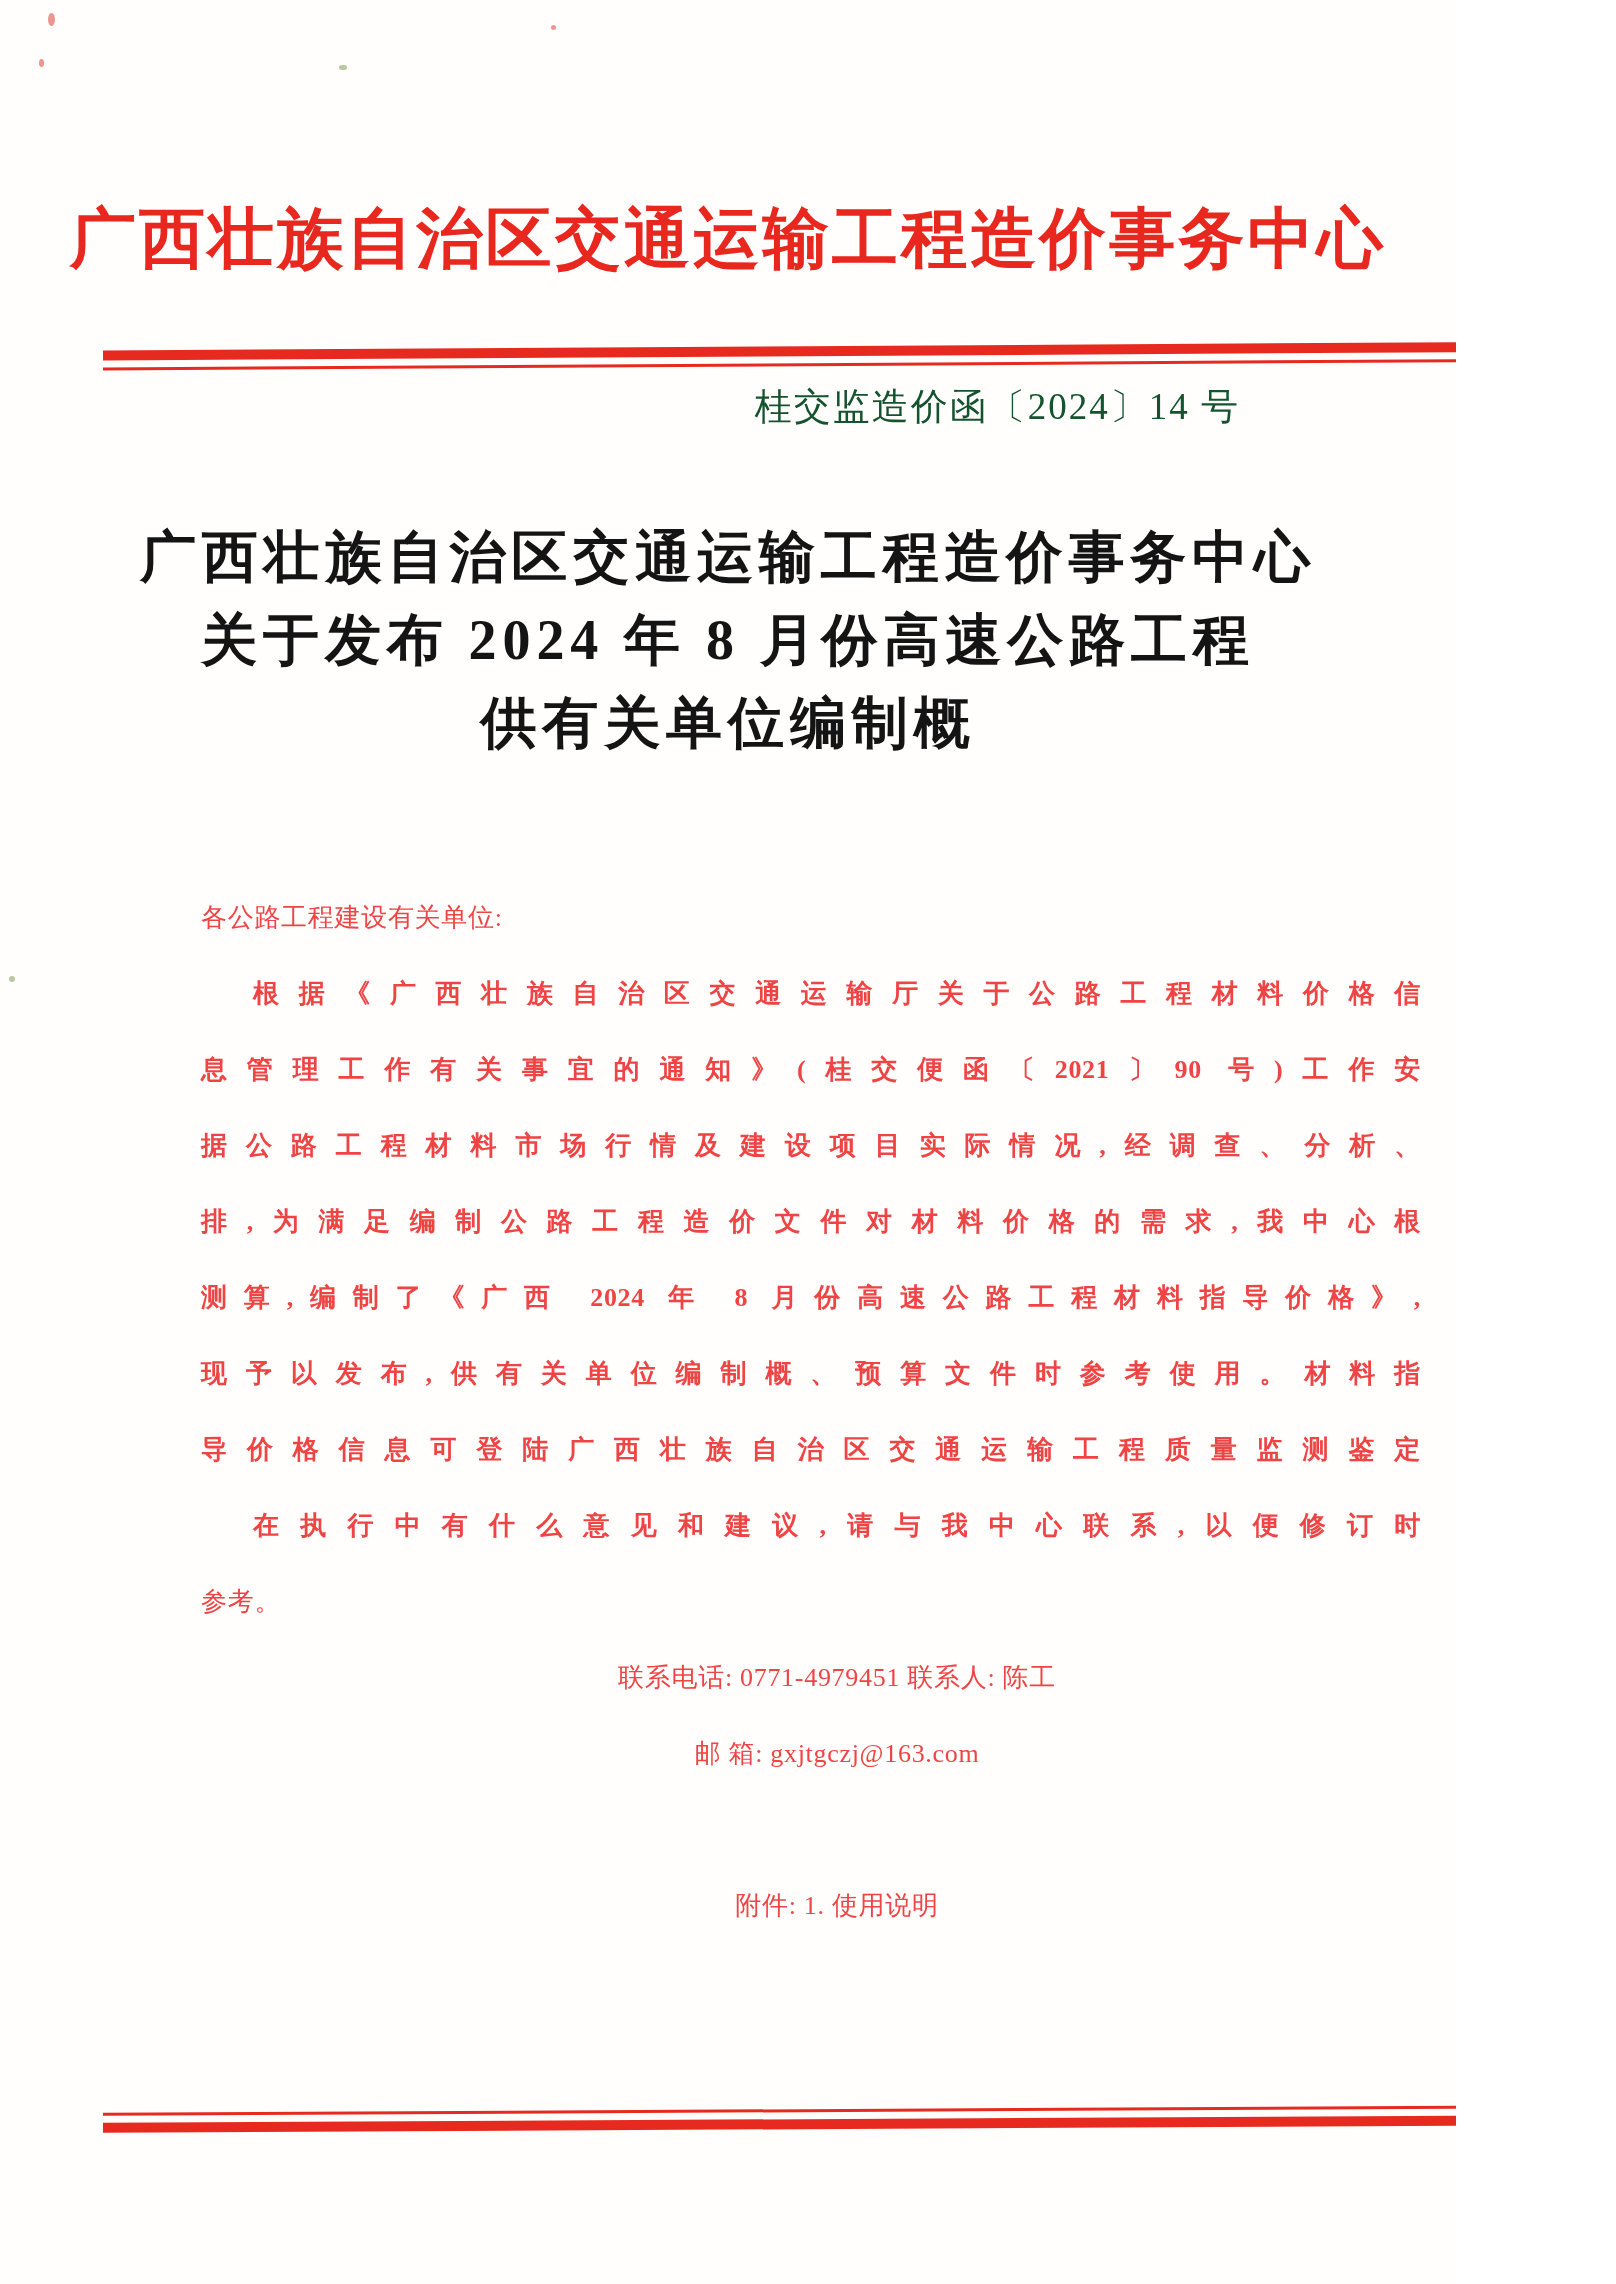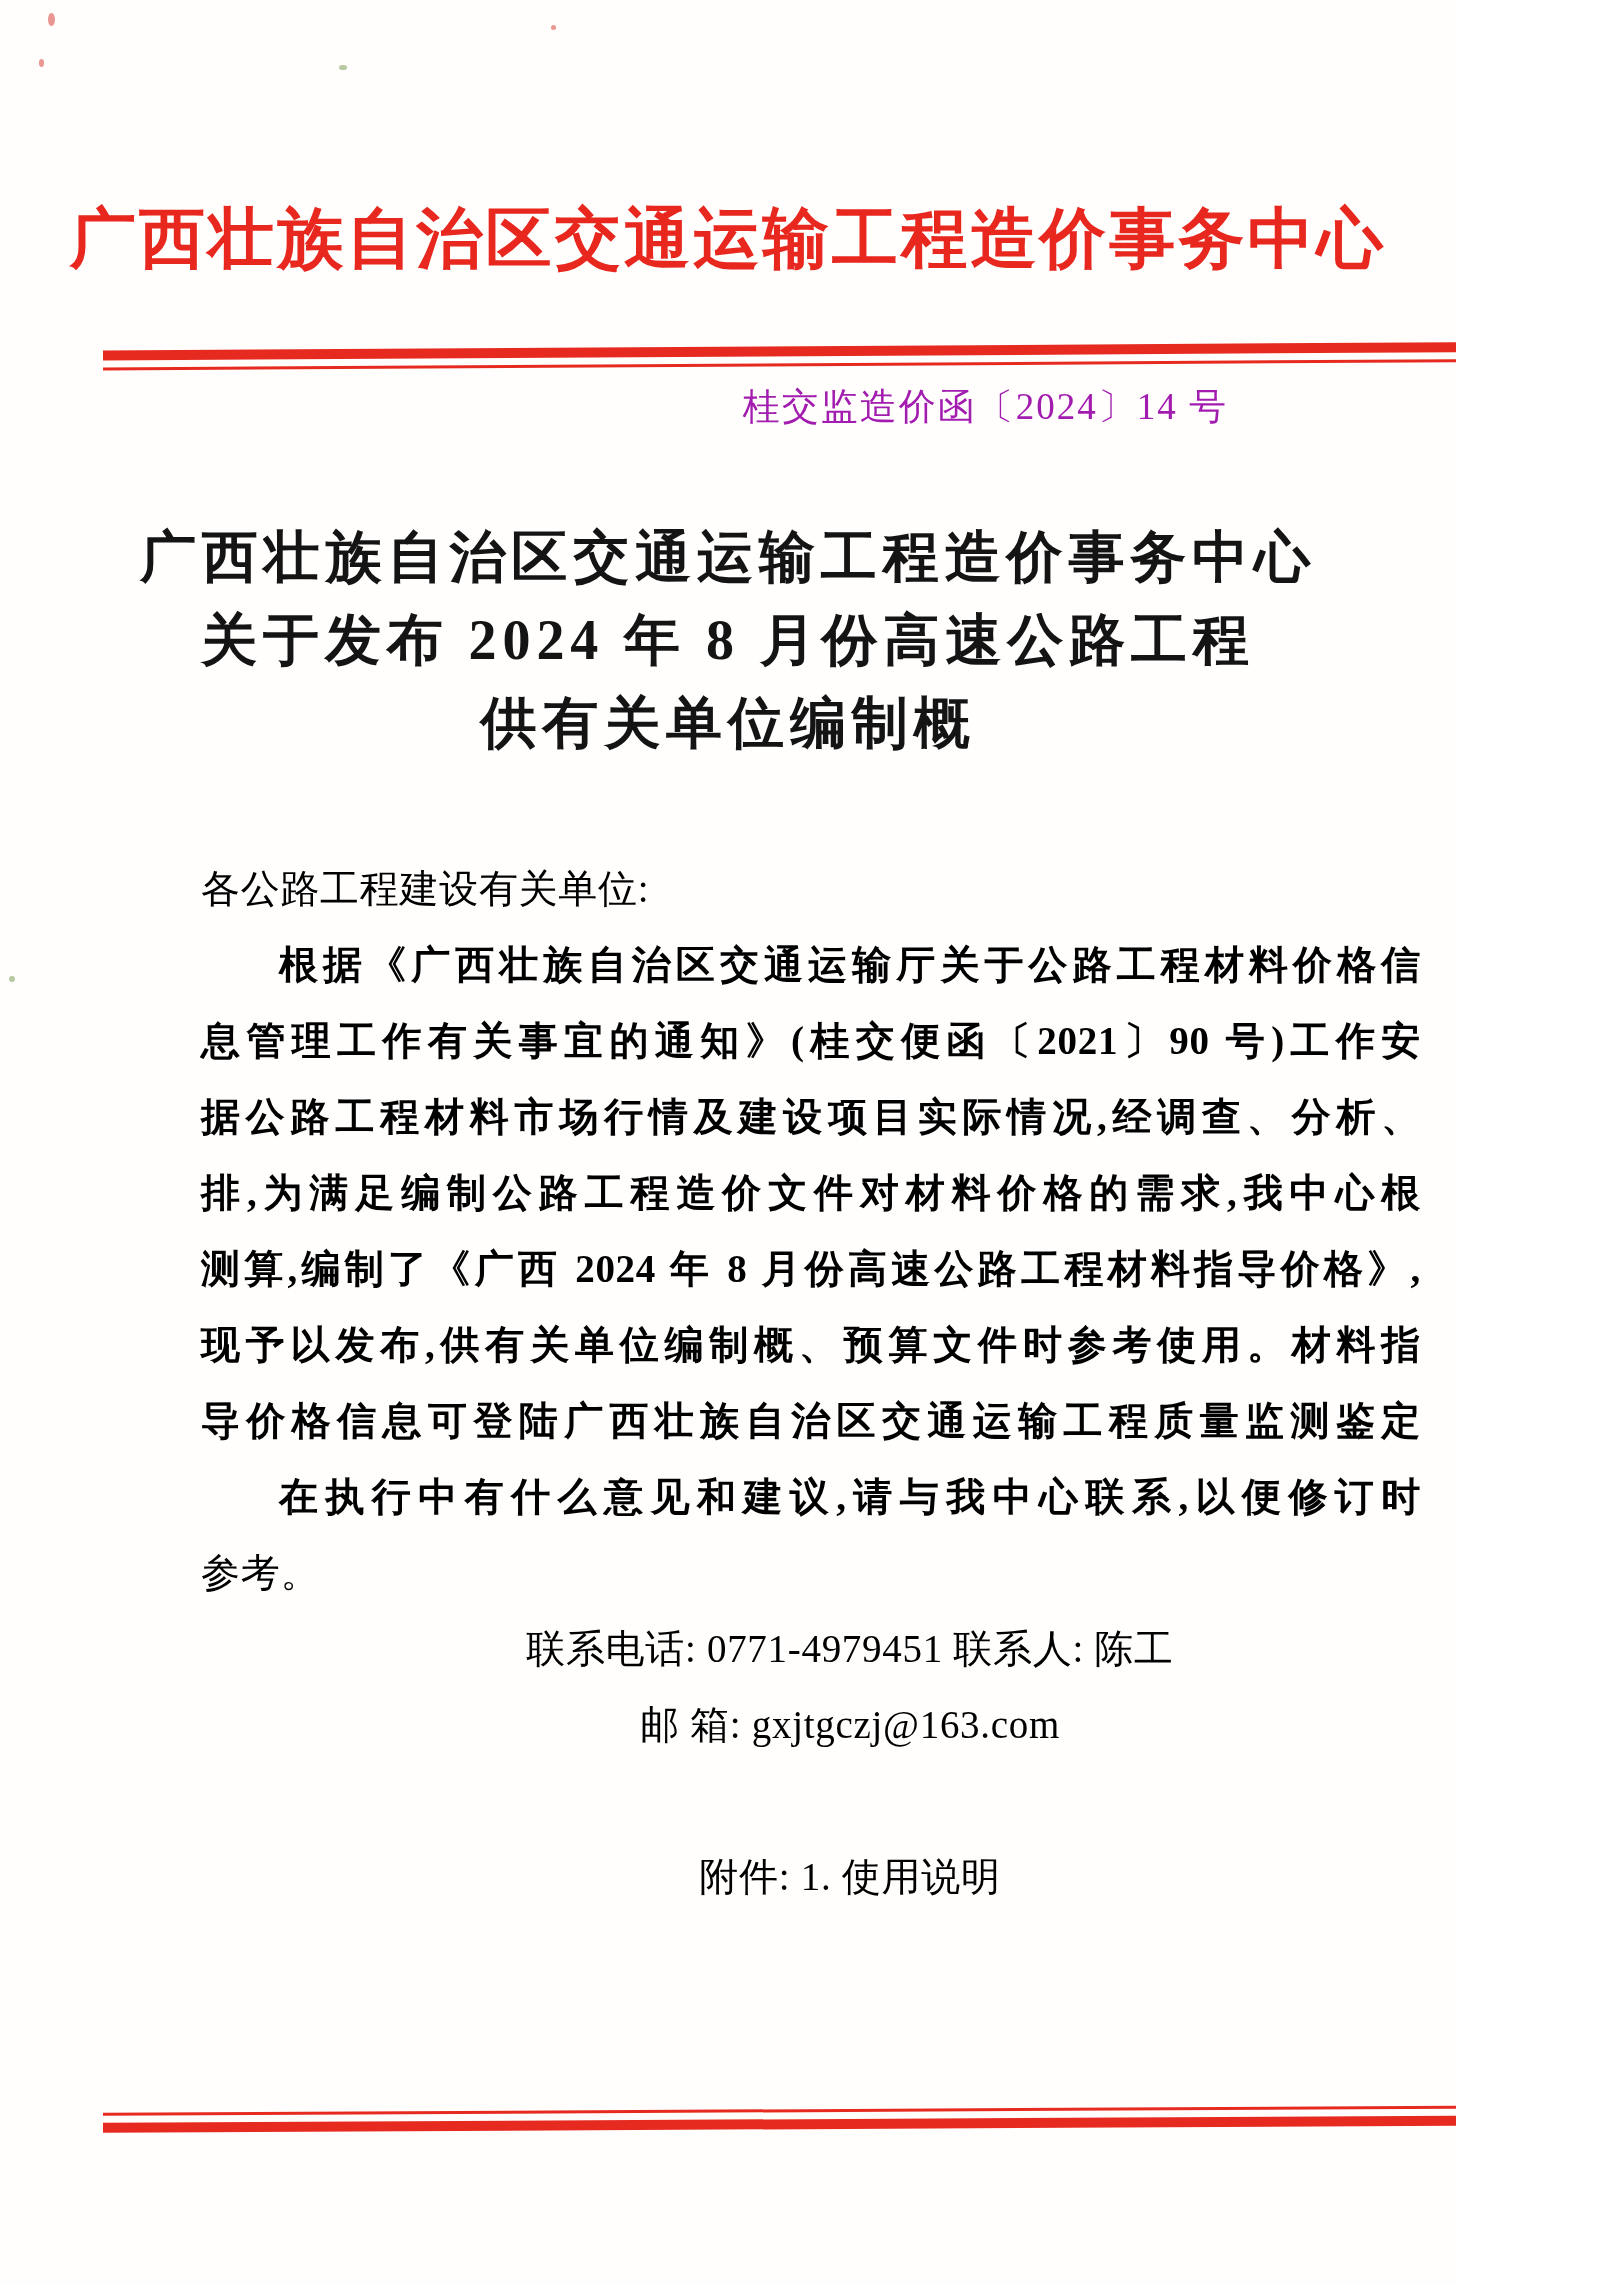--- a/index.html
+++ b/index.html
@@ -37,24 +37,24 @@
   }
   .rule-top-thick  { top: 346px;  height: 9.8px; }
   .rule-top-thin   { top: 363px;  height: 3.3px;  }
   .rule-bottom-thin  { top: 2109px; height: 3.3px;  transform: rotate(-0.3deg); }
   .rule-bottom-thick { top: 2119px; height: 10.4px; transform: rotate(-0.3deg); }
 
   
   .doc-number {
     position: absolute;
     top: 382px;
-    right: 228px;
+    right: 216px;
     font-size: 37px;
     letter-spacing: 2px;
-    color: #a21caf;
+    color: #14532d;
     white-space: nowrap;
   }
 
   
   .main-title {
     position: absolute;
     top: 516px;
     left: 0;
     width: 100%;
     text-align: center;
@@ -62,27 +62,27 @@
     line-height: 83px;
     font-weight: bold;
     letter-spacing: 5.9px;
     color: #141414;
   }
   .main-title .t-line { white-space: nowrap; }
 
   
   .body-text {
     position: absolute;
-    top: 851px;
+    top: 880px;
     left: 201px;
     width: 1220px;
-    font-size: 39px;
+    font-size: 26px;
     line-height: 76px;
     letter-spacing: 0.7px;
-    color: #000000;
+    color: #ef4444;
   }
   .line { white-space: nowrap; }
   .line.indent { text-indent: 2em; text-align: center; }
   .line.fill {
     white-space: normal;
     text-align: justify;
     text-align-last: justify;
     font-weight: bold;
   }
   .line.blank { height: 76px; }

